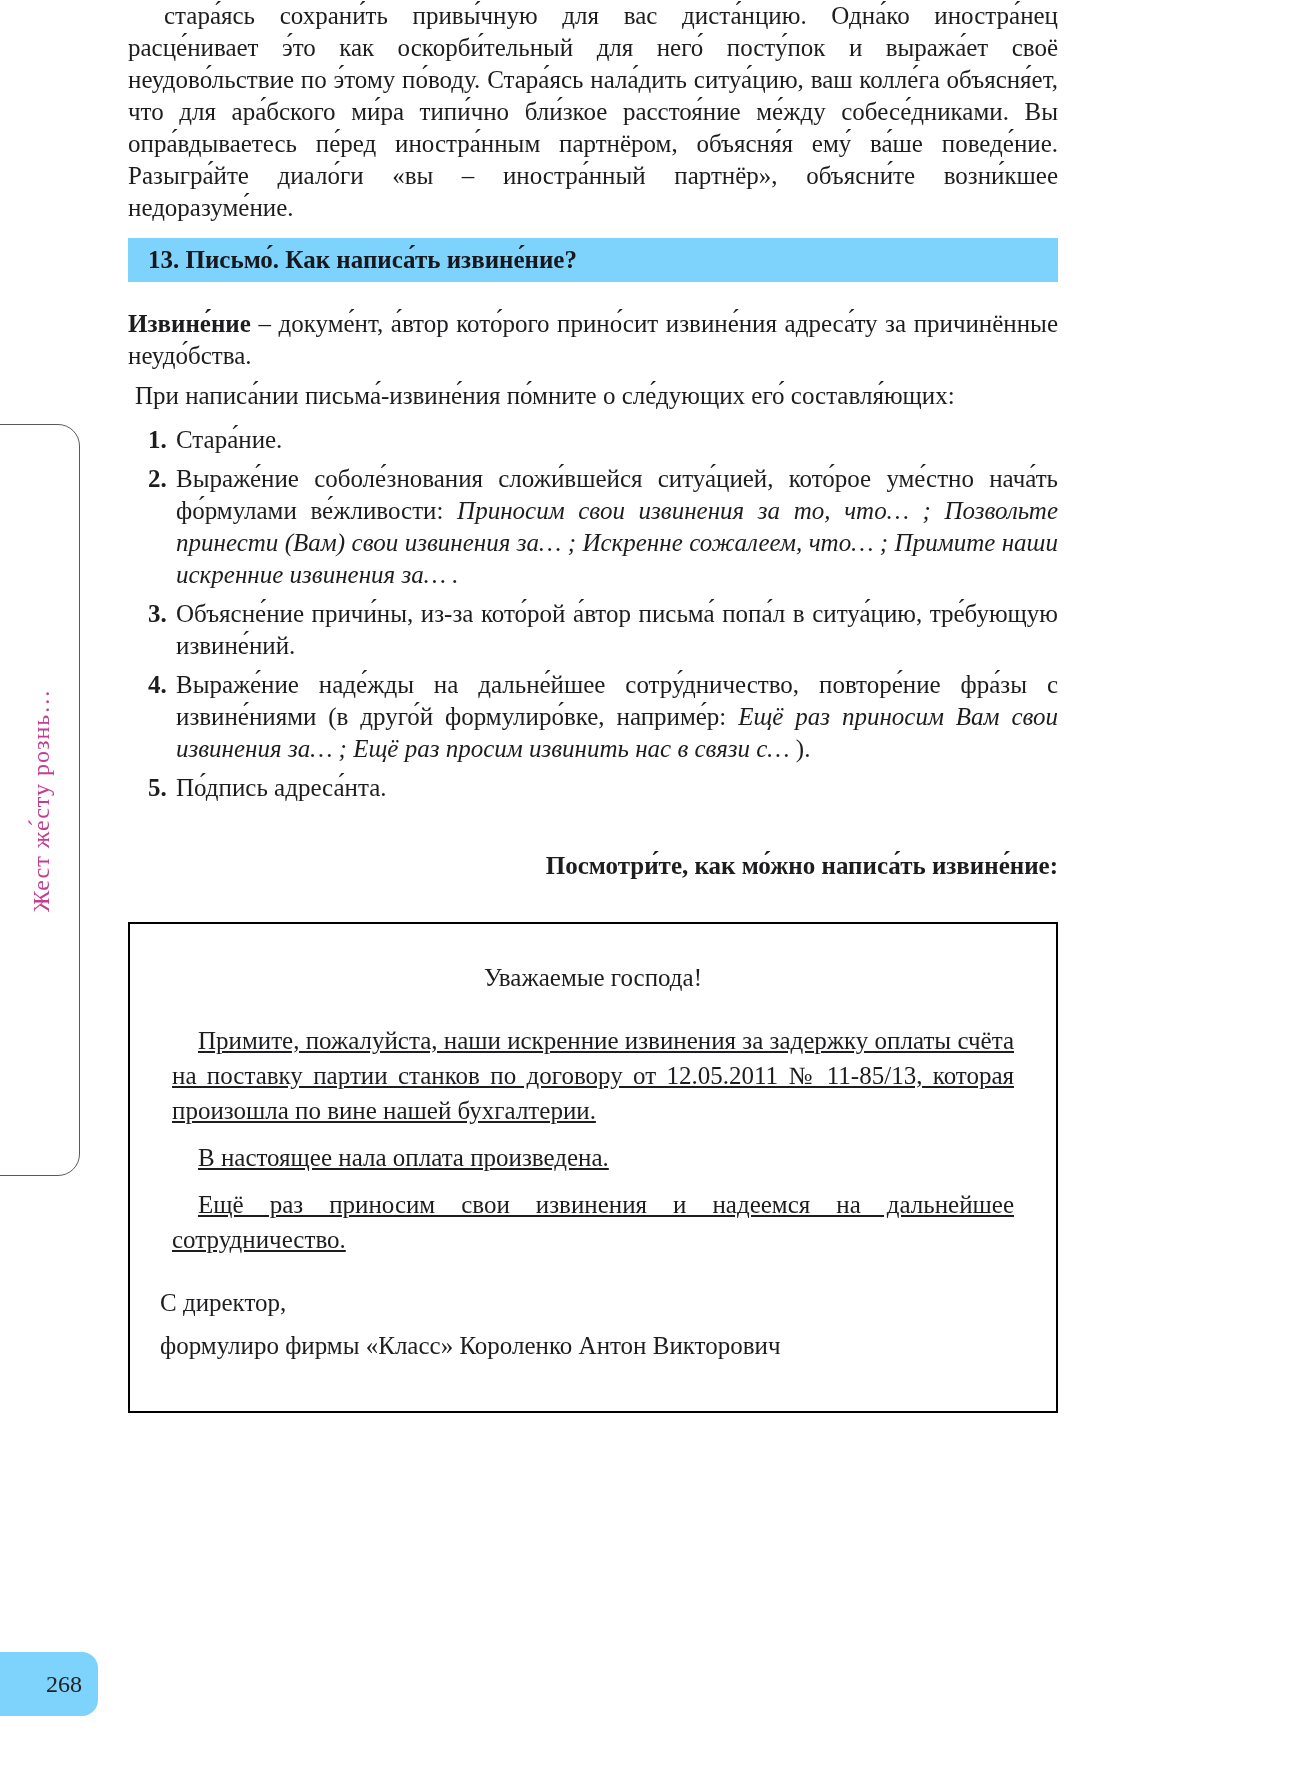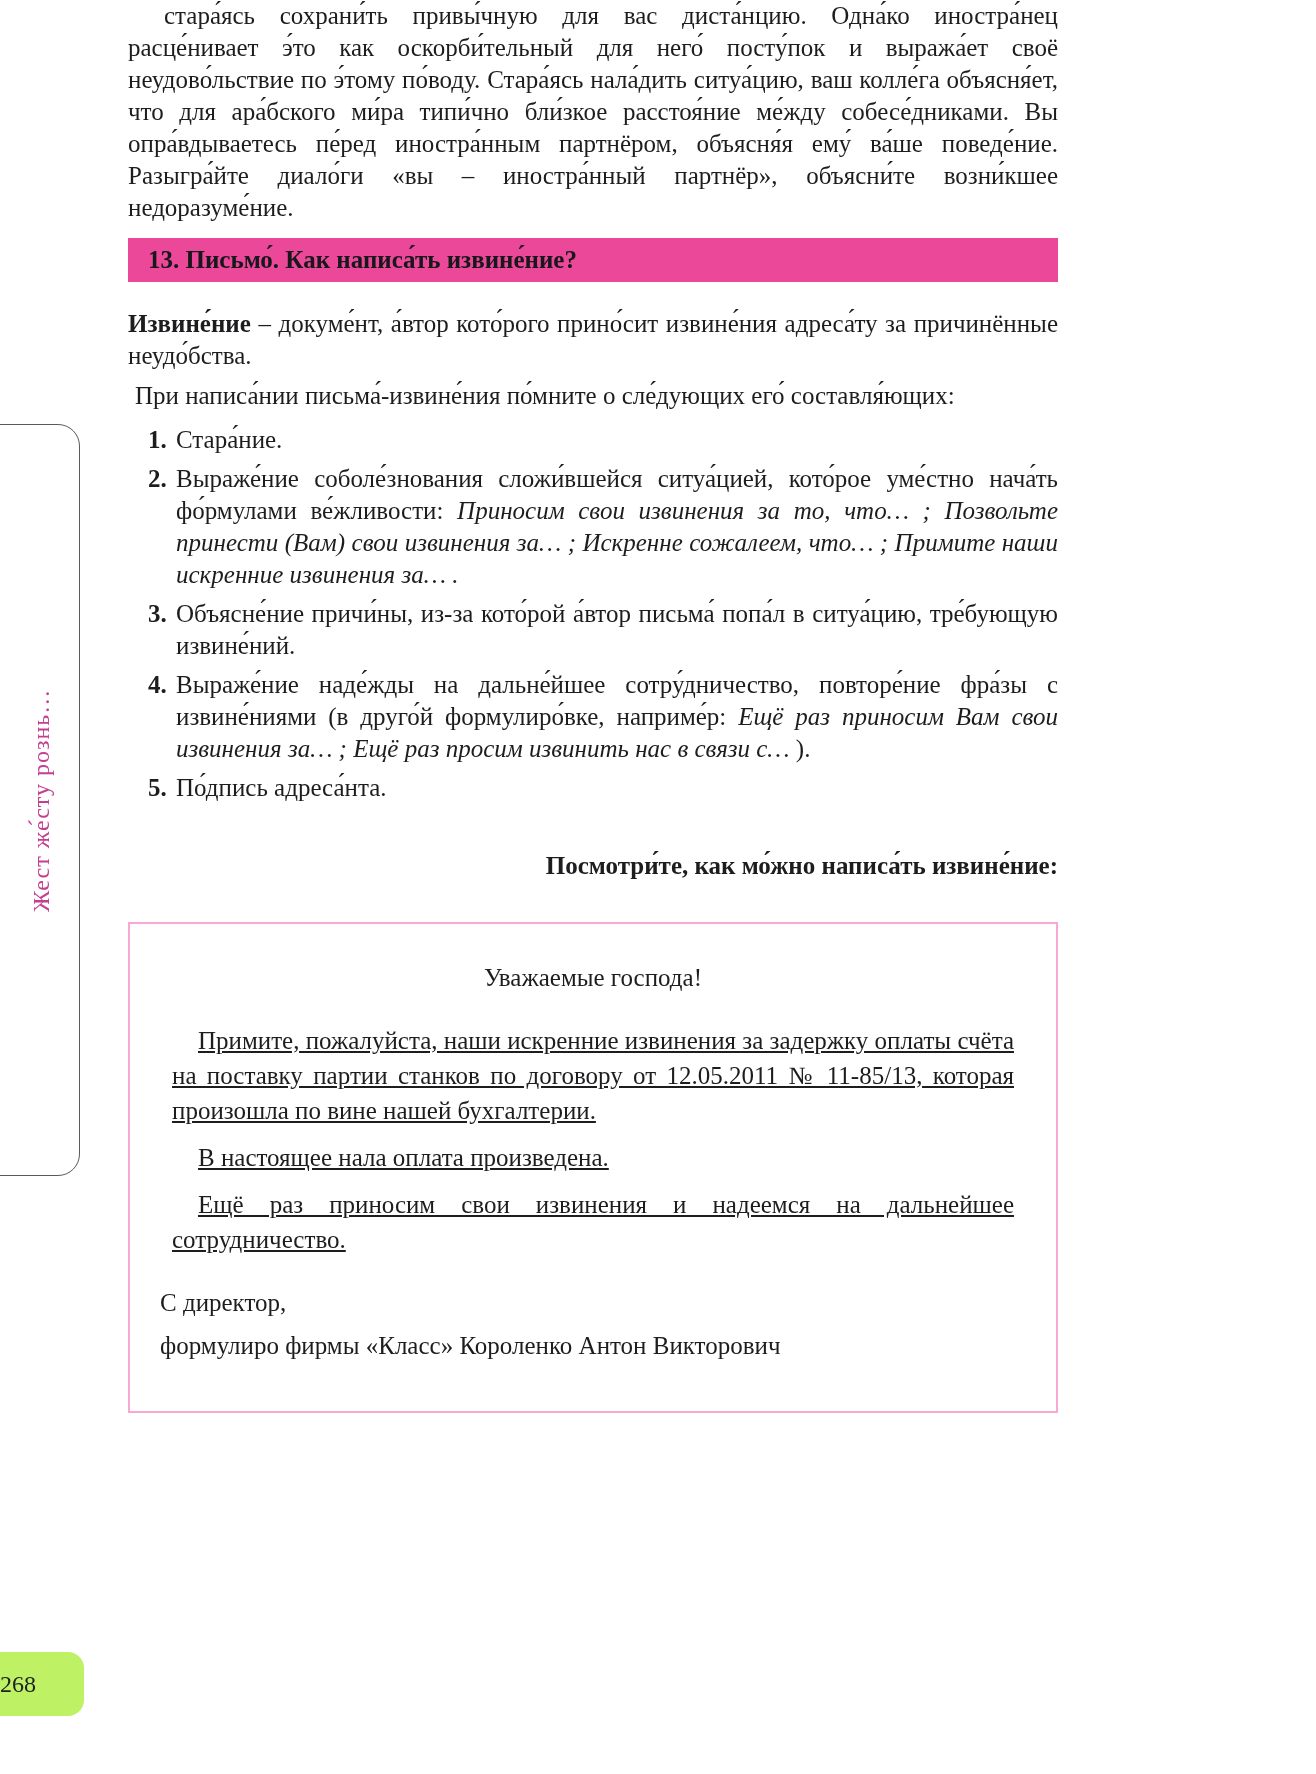--- a/index.html
+++ b/index.html
@@ -21,21 +21,21 @@
     line-height: 32px;
   }
   .para {
     margin: 0;
     text-align: justify;
   }
   .para.first-indent { text-indent: 36px; }
   .section-heading {
     margin-top: 14px;
     height: 44px;
-    background: #ec4899;
+    background: #7dd3fc;
     display: flex;
     align-items: center;
     padding-left: 20px;
     box-sizing: border-box;
     font-weight: bold;
     font-size: 25px;
     color: #17171c;
   }
   .definition { margin-top: 26px; }
   .lead { margin-top: 8px; margin-left: 7px; }
@@ -50,21 +50,21 @@
   }
   .li .li-text { flex: 1; text-align: justify; }
   .example-heading {
     margin-top: 46px;
     font-weight: bold;
     font-size: 25px;
     text-align: right;
   }
   .letter-box {
     margin-top: 40px;
-    border: 2px solid #f9a8d4;
+    border: 2px solid #000000;
     box-sizing: border-box;
     width: 100%;
     padding: 30px 30px 48px 30px;
     font-size: 25px;
     line-height: 35px;
   }
   .letter-salutation { text-align: center; margin: 6px 0 28px 0; }
   .letter-p { margin: 12px; text-indent: 26px; text-align: justify; text-decoration: underline; }
   .letter-p + .letter-p { margin-top: 10px; }
   .letter-closing { margin: 28px 0 0 0; }
@@ -88,27 +88,28 @@
     transform: rotate(180deg);
     font-size: 24px;
     letter-spacing: 1px;
     color: #c43e90;
     white-space: nowrap;
   }
   .page-badge {
     position: absolute;
     left: 0;
     top: 1652px;
-    width: 84px;
+    width: 98px;
     height: 64px;
-    background: #bef264;
+    background: #7dd3fc;
     border-radius: 0 16px 16px 0;
     display: flex;
     align-items: center;
     box-sizing: border-box;
+    padding-left: 46px;
     font-size: 24px;
     color: #222222;
   }
 </style>
 </head>
 <body>
 
 <div class="page">
 
   <div class="tab-outline"></div>

